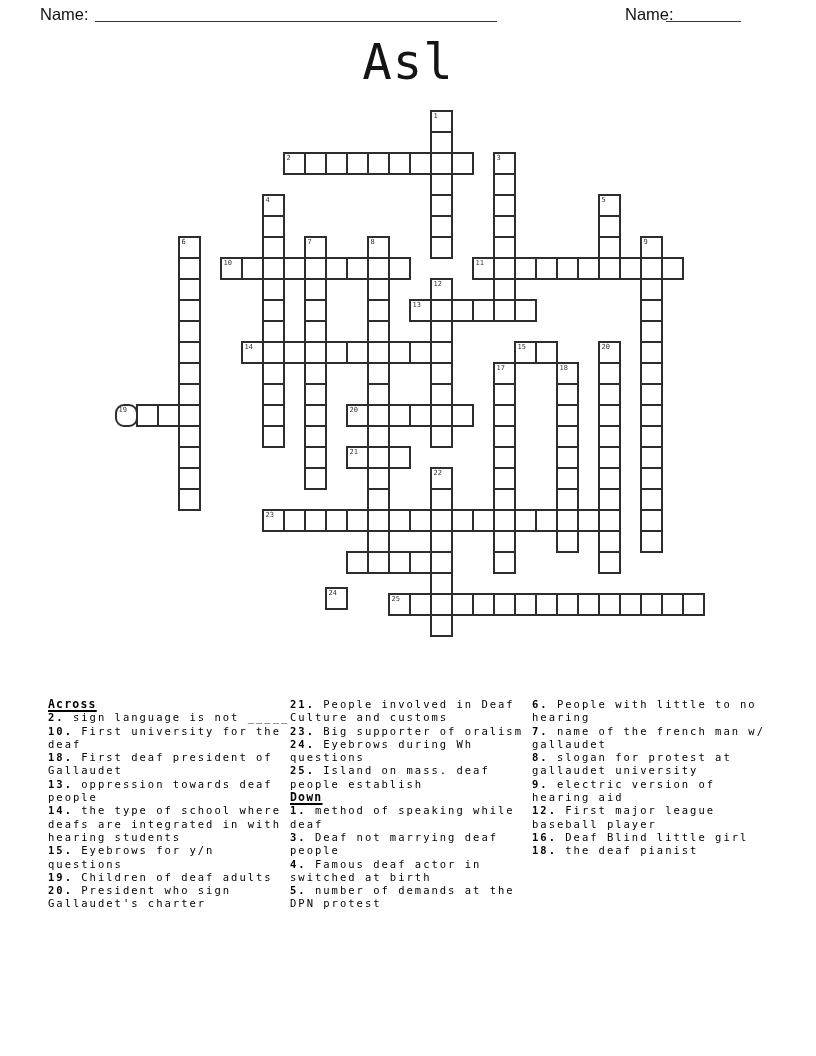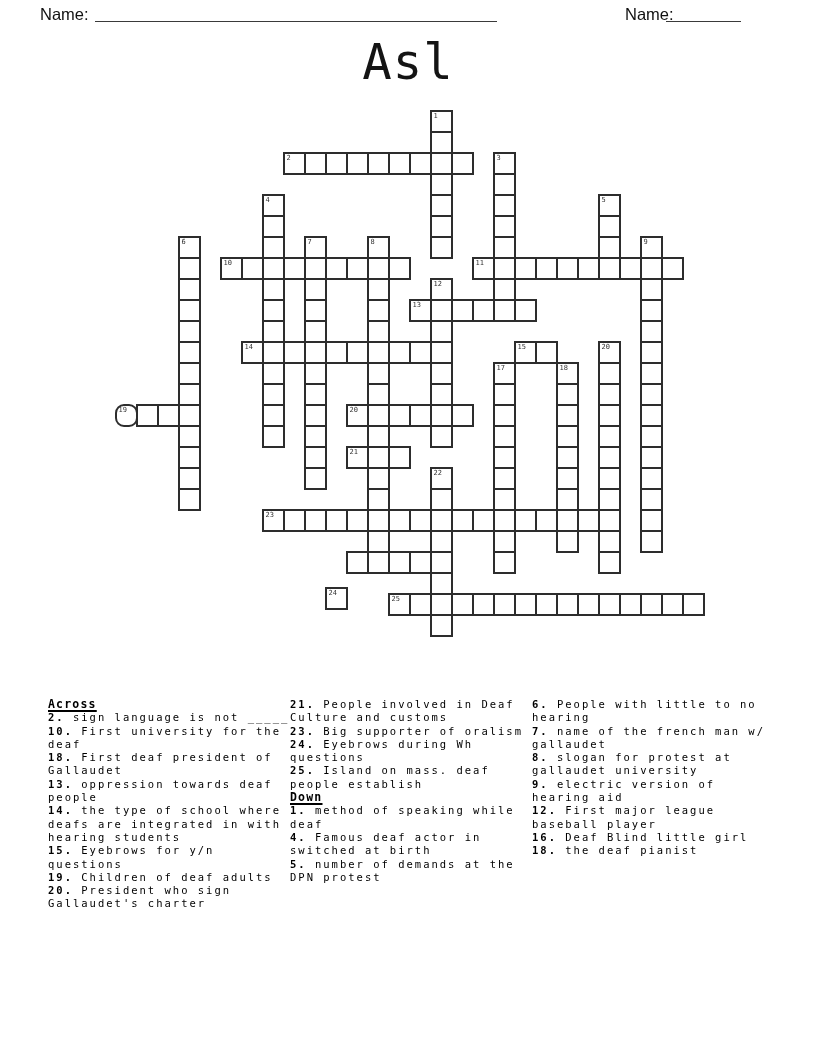--- a/index.html
+++ b/index.html
@@ -330,20 +330,21 @@
       <div class="clue"><b>19.</b> Children of deaf adults</div>
       <div class="clue"><b>20.</b> President who sign Gallaudet's charter</div>
     </div>
   <div id="clue-col-2" class="clue-col">
       <div class="clue"><b>21.</b> People involved in Deaf Culture and customs</div>
       <div class="clue"><b>23.</b> Big supporter of oralism</div>
       <div class="clue"><b>24.</b> Eyebrows during Wh questions</div>
       <div class="clue"><b>25.</b> Island on mass. deaf people establish</div>
       <div class="clue-header">Down</div>
       <div class="clue"><b>1.</b> method of speaking while deaf</div>
+      <div class="clue"><b>3.</b> Deaf not marrying deaf people</div>
       <div class="clue"><b>4.</b> Famous deaf actor in switched at birth</div>
       <div class="clue"><b>5.</b> number of demands at the DPN protest</div>
     </div>
   <div id="clue-col-3" class="clue-col">
       <div class="clue"><b>6.</b> People with little to no hearing</div>
       <div class="clue"><b>7.</b> name of the french man w/ gallaudet</div>
       <div class="clue"><b>8.</b> slogan for protest at gallaudet university</div>
       <div class="clue"><b>9.</b> electric version of hearing aid</div>
       <div class="clue"><b>12.</b> First major league baseball player</div>
       <div class="clue"><b>16.</b> Deaf Blind little girl</div>

